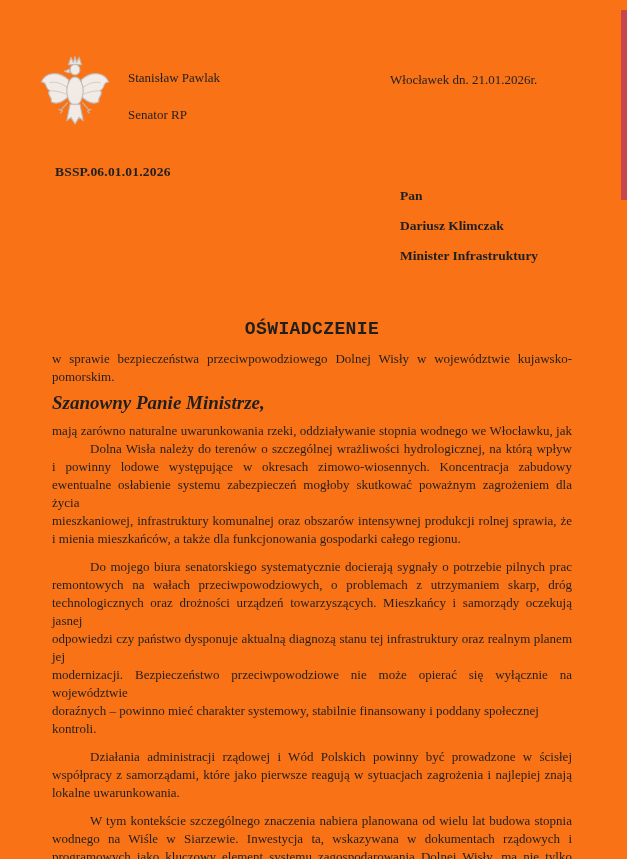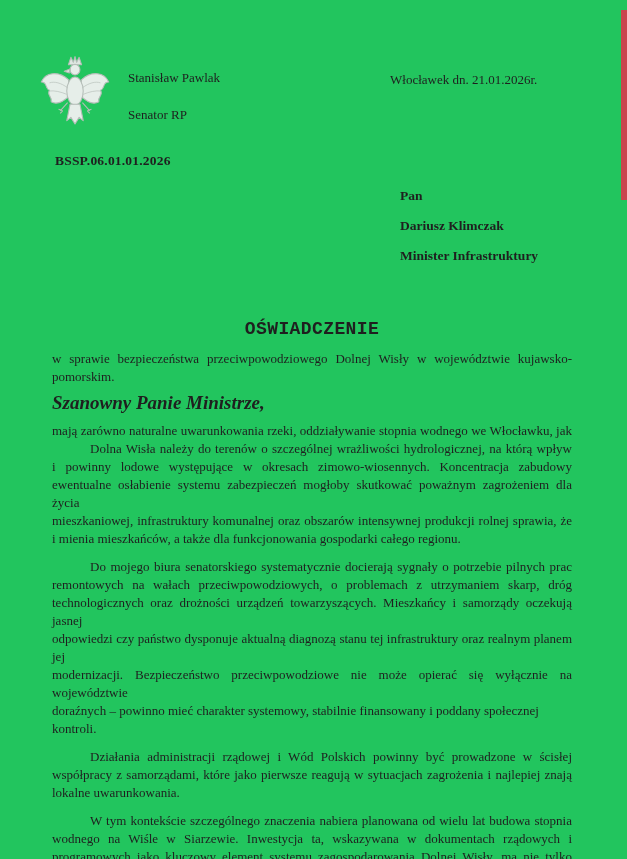--- a/index.html
+++ b/index.html
@@ -1,21 +1,21 @@
 <!DOCTYPE html>
 <html lang="pl"><head>
 <meta charset="utf-8">
 <style>
   html, body { margin: 0; padding: 0; background: #e9e9e9; }
   .page {
     position: relative;
     width: 627px;
     height: 859px;
     margin: 0 auto;
-    background: #22c55e;
+    background: #f97316;
     overflow: hidden;
     color: #1f1f1f;
     font-family: "Liberation Serif", "DejaVu Serif", serif;
   }
   .accent-stripe {
     position: absolute;
     top: 10px;
     right: 0;
     width: 6px;
     height: 190px;
@@ -38,21 +38,21 @@
   .place-date {
     position: absolute;
     left: 390px;
     top: 72px;
     font-size: 13px;
     font-family: Liberation Serif, serif;
   }
   .reference {
     position: absolute;
     left: 55px;
-    top: 153px;
+    top: 164px;
     font-size: 13.5px;
     font-weight: 700;
     letter-spacing: 0.2px;
   }
   .recipient {
     position: absolute;
     left: 400px;
     top: 181px;
     font-size: 13.5px;
     font-weight: 700;

